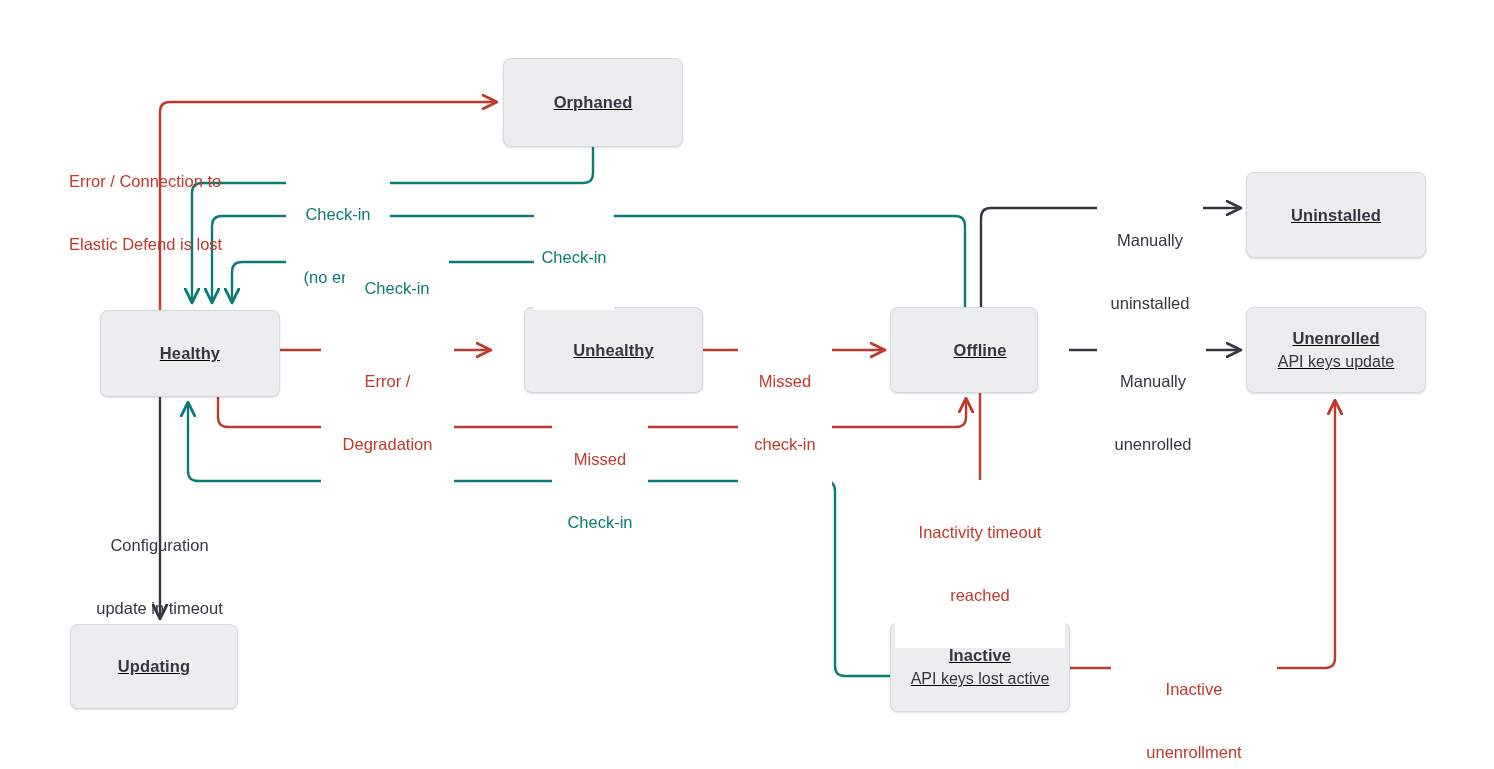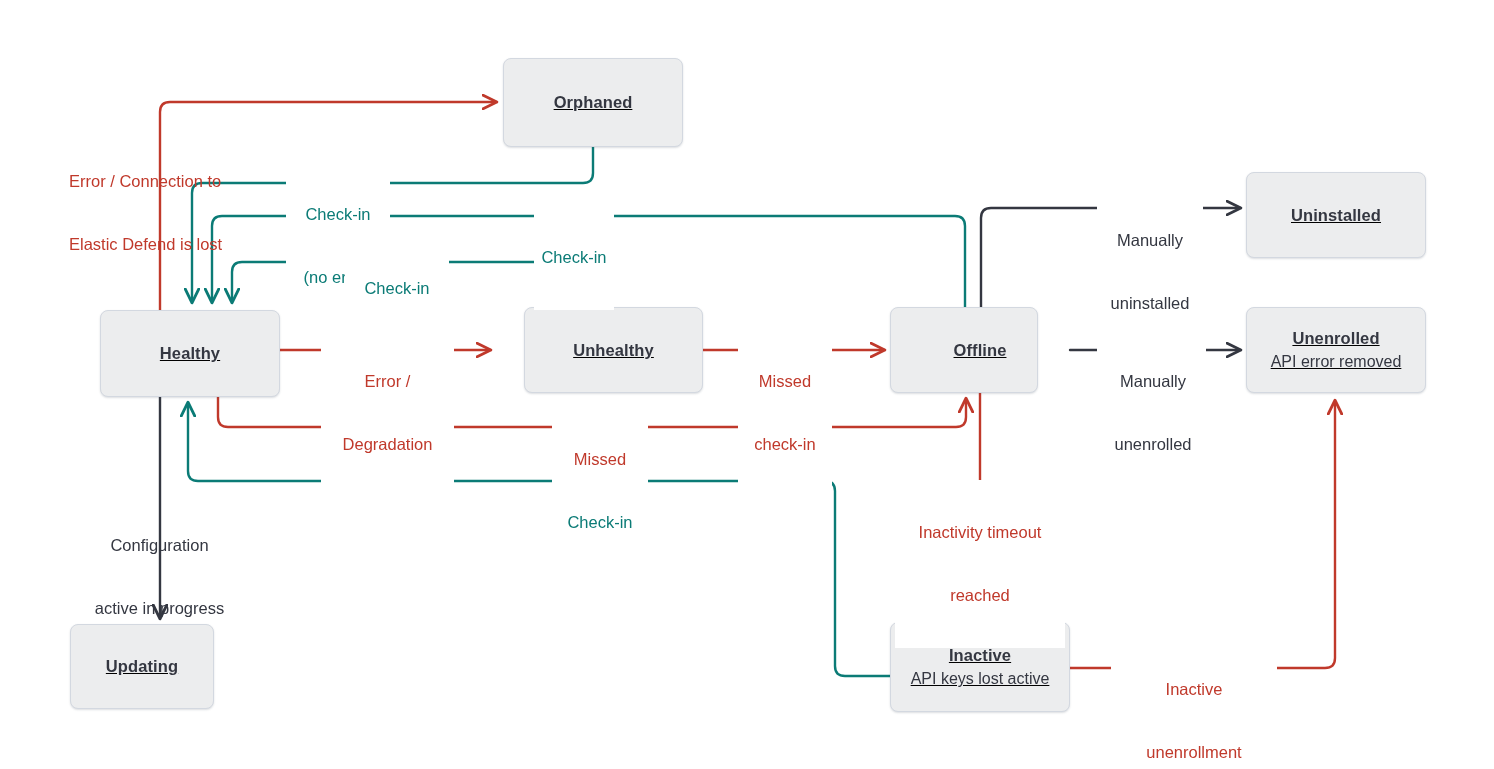--- a/index.html
+++ b/index.html
@@ -130,29 +130,29 @@
   <div class="state-box" style="left:890px; top:307px; width:148px; height:86px;padding-left:32px;">
     <div class="state-title">Offline</div>
   </div>
 
   <div class="state-box" style="left:1246px; top:172px; width:180px; height:86px;">
     <div class="state-title">Uninstalled</div>
   </div>
 
   <div class="state-box" style="left:1246px; top:307px; width:180px; height:86px;">
     <div class="state-title">Unenrolled</div>
-    <div class="state-sub">API error removed</div>
+    <div class="state-sub">API keys update</div>
   </div>
 
   <div class="state-box" style="left:890px; top:622px; width:180px; height:90px;">
     <div class="state-title">Inactive</div>
     <div class="state-sub">API keys lost active</div>
   </div>
 
-  <div class="state-box" style="left:70px; top:624px; width:144px; height:85px;">
+  <div class="state-box" style="left:70px; top:624px; width:168px; height:85px;">
     <div class="state-title">Updating</div>
   </div>
 
   <div class="edge-label lbl-red lbl-left" style="left:63px; top:129px; width:200px; background:transparent; padding:0;margin-left:6px;">
     <div>Error / Connection to</div>
     <div>Elastic Defend is lost</div>
   </div>
 
   <div class="edge-label lbl-teal" style="left:286px; top:162px; width:104px;">
     <div style="background:#fff;">Check-in</div>
@@ -203,16 +203,16 @@
   </div>
 
   <div class="edge-label lbl-red" style="left:1111px; top:637px; width:166px;">
     <div>Inactive</div>
     <div>unenrollment</div>
     
   </div>
 
   <div class="edge-label lbl-dark" style="left:63px; top:493px; width:193px; background:transparent; padding:0;">
     <div>Configuration</div>
-    <div>active in progress</div>
+    <div>update in timeout</div>
   </div>
 
 </div>
 
 </body></html>

